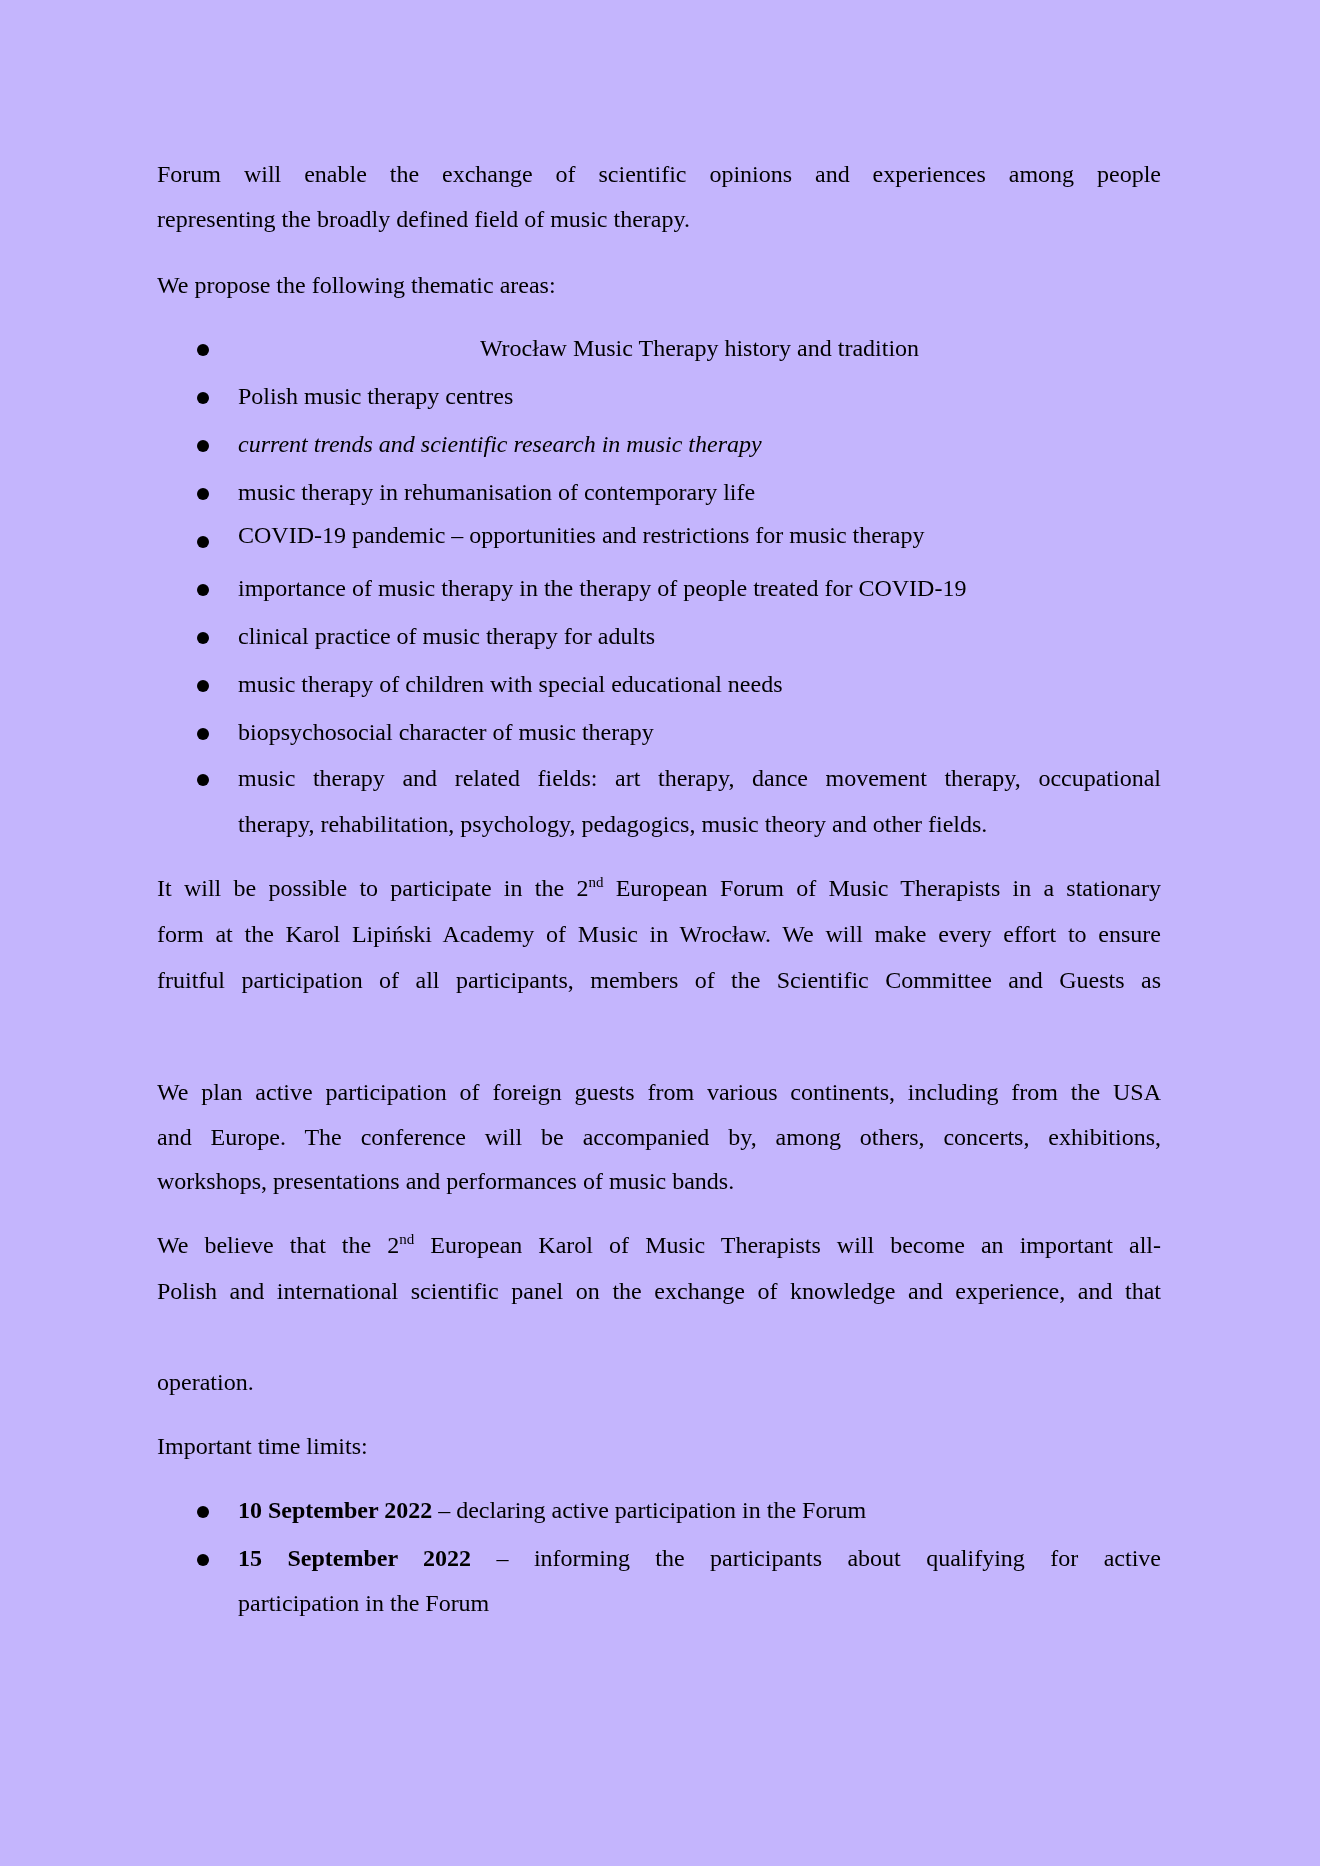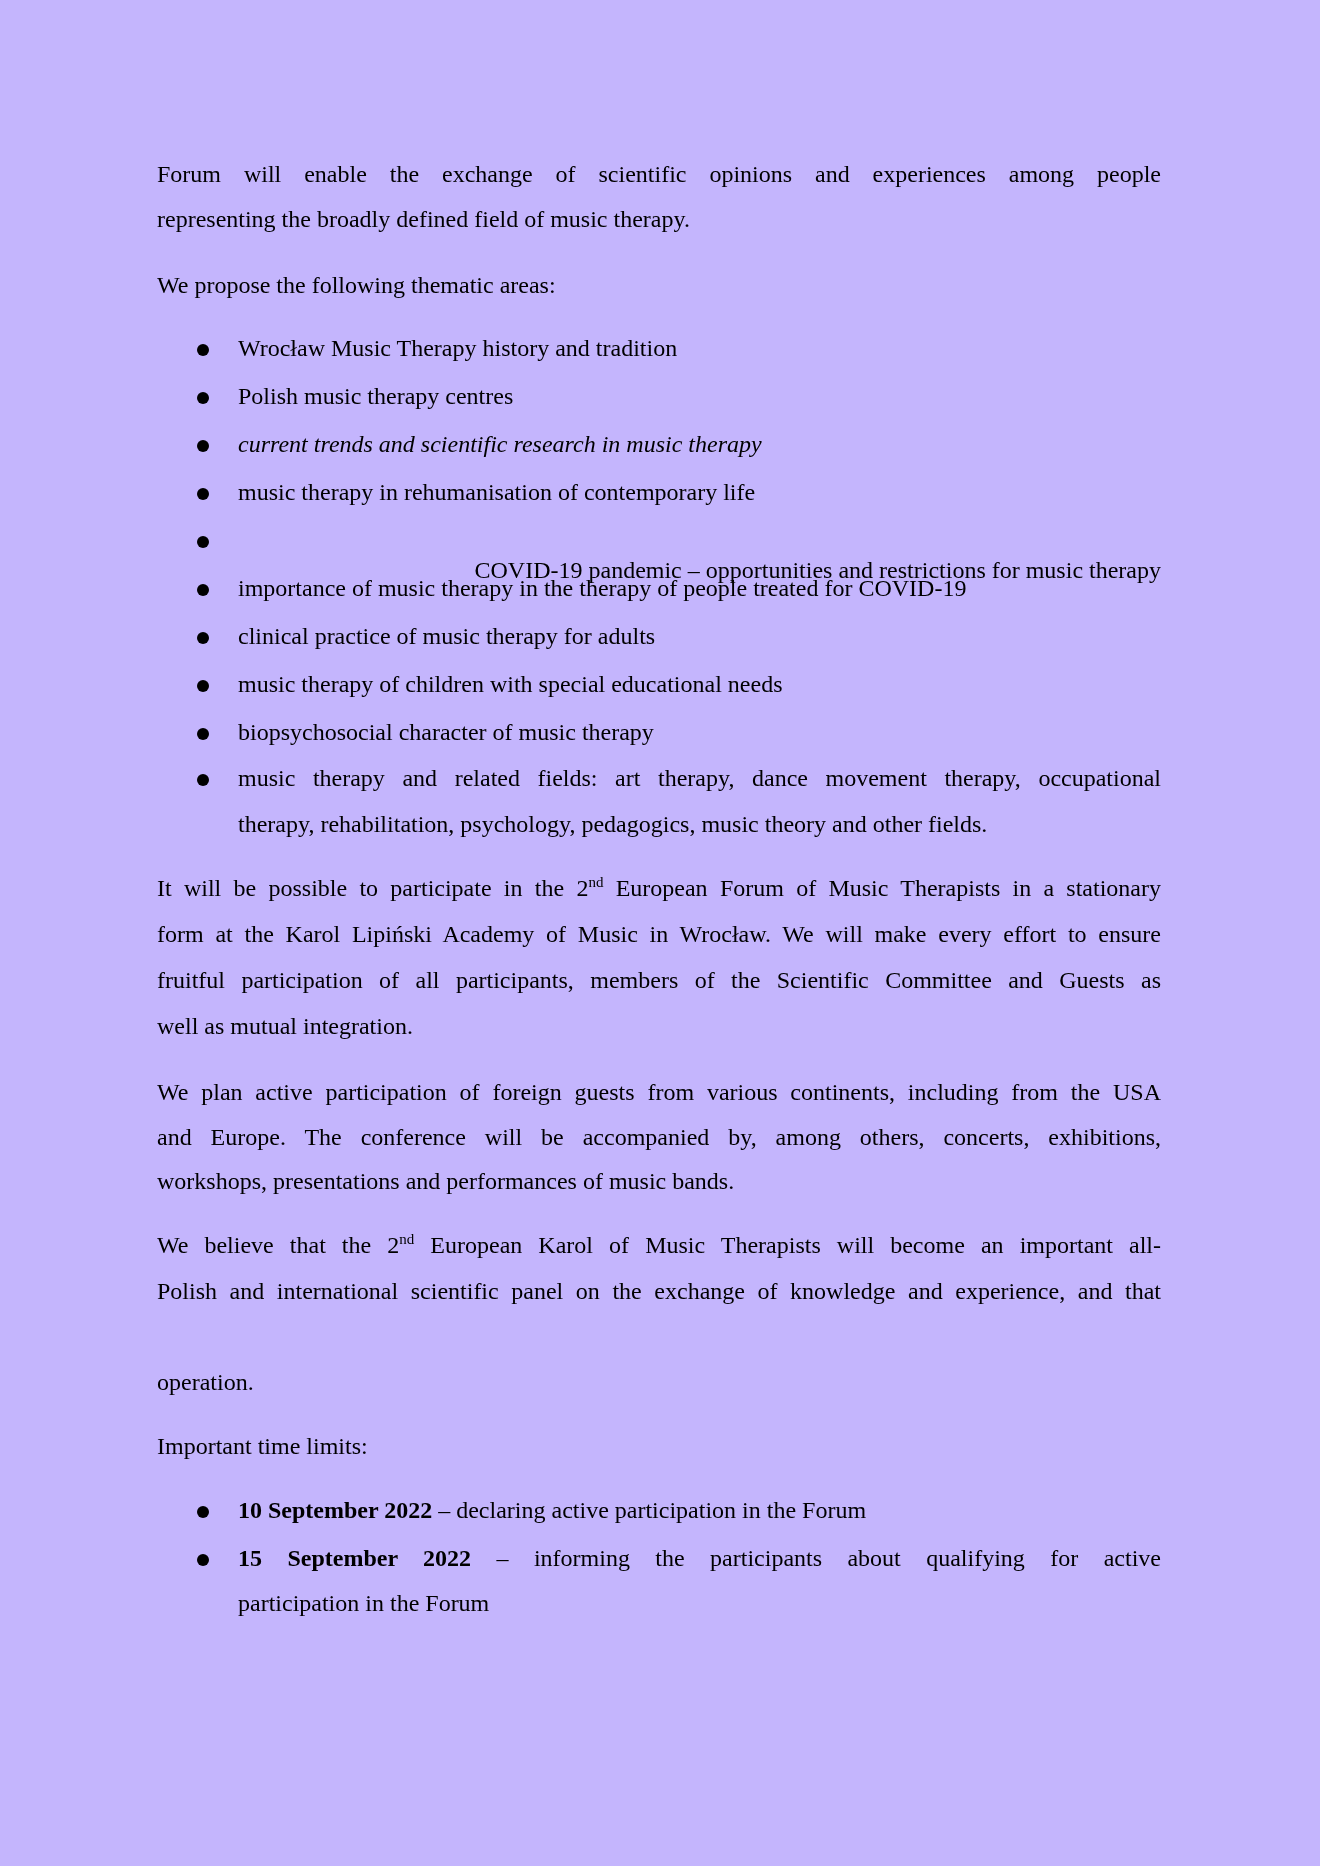--- a/index.html
+++ b/index.html
@@ -56,37 +56,37 @@
 <div class="page">
 
   <div class="line body-line justify" style="top:159px;">Forum will enable the exchange of scientific opinions and experiences among people</div>
   <div class="line body-line" style="top:204px;">representing the broadly defined field of music therapy.</div>
 
   <div class="line body-line" style="top:270px;">We propose the following thematic areas:</div>
 
   <div>
     <div>
       <span class="bullet" style="top:344px;"></span>
-      <div class="line item-line" style="top:333px;">Wrocław Music Therapy history and tradition</div>
+      <div class="line item-line" style="top:333px;text-align:center;">Wrocław Music Therapy history and tradition</div>
     </div>
     <div>
       <span class="bullet" style="top:392px;"></span>
       <div class="line item-line" style="top:381px;">Polish music therapy centres</div>
     </div>
     <div>
       <span class="bullet" style="top:440px;"></span>
       <div class="line item-line" style="top:429px;font-style:italic;">current trends and scientific research in music therapy</div>
     </div>
     <div>
       <span class="bullet" style="top:488px;"></span>
       <div class="line item-line" style="top:477px;">music therapy in rehumanisation of contemporary life</div>
     </div>
     <div>
       <span class="bullet" style="top:536px;"></span>
-      <div class="line item-line" style="top:555px;text-align:right;">COVID-19 pandemic – opportunities and restrictions for music therapy</div>
+      <div class="line item-line" style="top:520px;">COVID-19 pandemic – opportunities and restrictions for music therapy</div>
     </div>
     <div>
       <span class="bullet" style="top:584px;"></span>
       <div class="line item-line" style="top:573px;">importance of music therapy in the therapy of people treated for COVID-19</div>
     </div>
     <div>
       <span class="bullet" style="top:632px;"></span>
       <div class="line item-line" style="top:621px;">clinical practice of music therapy for adults</div>
     </div>
     <div>
@@ -100,21 +100,20 @@
     <div>
       <span class="bullet" style="top:774px;"></span>
       <div class="line item-line justify" style="top:763px;">music therapy and related fields: art therapy, dance movement therapy, occupational</div>
       <div class="line item-line" style="top:809px;">therapy, rehabilitation, psychology, pedagogics, music theory and other fields.</div>
     </div>
   </div>
 
   <div class="line body-line justify" style="top:873px;"><span>It will be possible to participate in the 2</span><sup>nd</sup><span> European Forum of Music Therapists in a stationary</span></div>
   <div class="line body-line justify" style="top:919px;">form at the Karol Lipiński Academy of Music in Wrocław. We will make every effort to ensure</div>
   <div class="line body-line justify" style="top:965px;">fruitful participation of all participants, members of the Scientific Committee and Guests as</div>
-  <div class="line body-line" style="top:1011px;">well as mutual integration.</div>
 
   <div class="line body-line justify" style="top:1077px;">We plan active participation of foreign guests from various continents, including from the USA</div>
   <div class="line body-line justify" style="top:1122px;">and Europe. The conference will be accompanied by, among others, concerts, exhibitions,</div>
   <div class="line body-line" style="top:1166px;">workshops, presentations and performances of music bands.</div>
 
   <div class="line body-line justify" style="top:1230px;"><span>We believe that the 2</span><sup>nd</sup><span> European Karol of Music Therapists will become an important all-</span></div>
   <div class="line body-line justify" style="top:1276px;">Polish and international scientific panel on the exchange of knowledge and experience, and that</div>
   <div class="line body-line" style="top:1367px;">operation.</div>
 
   <div class="line body-line" style="top:1431px;">Important time limits:</div>

